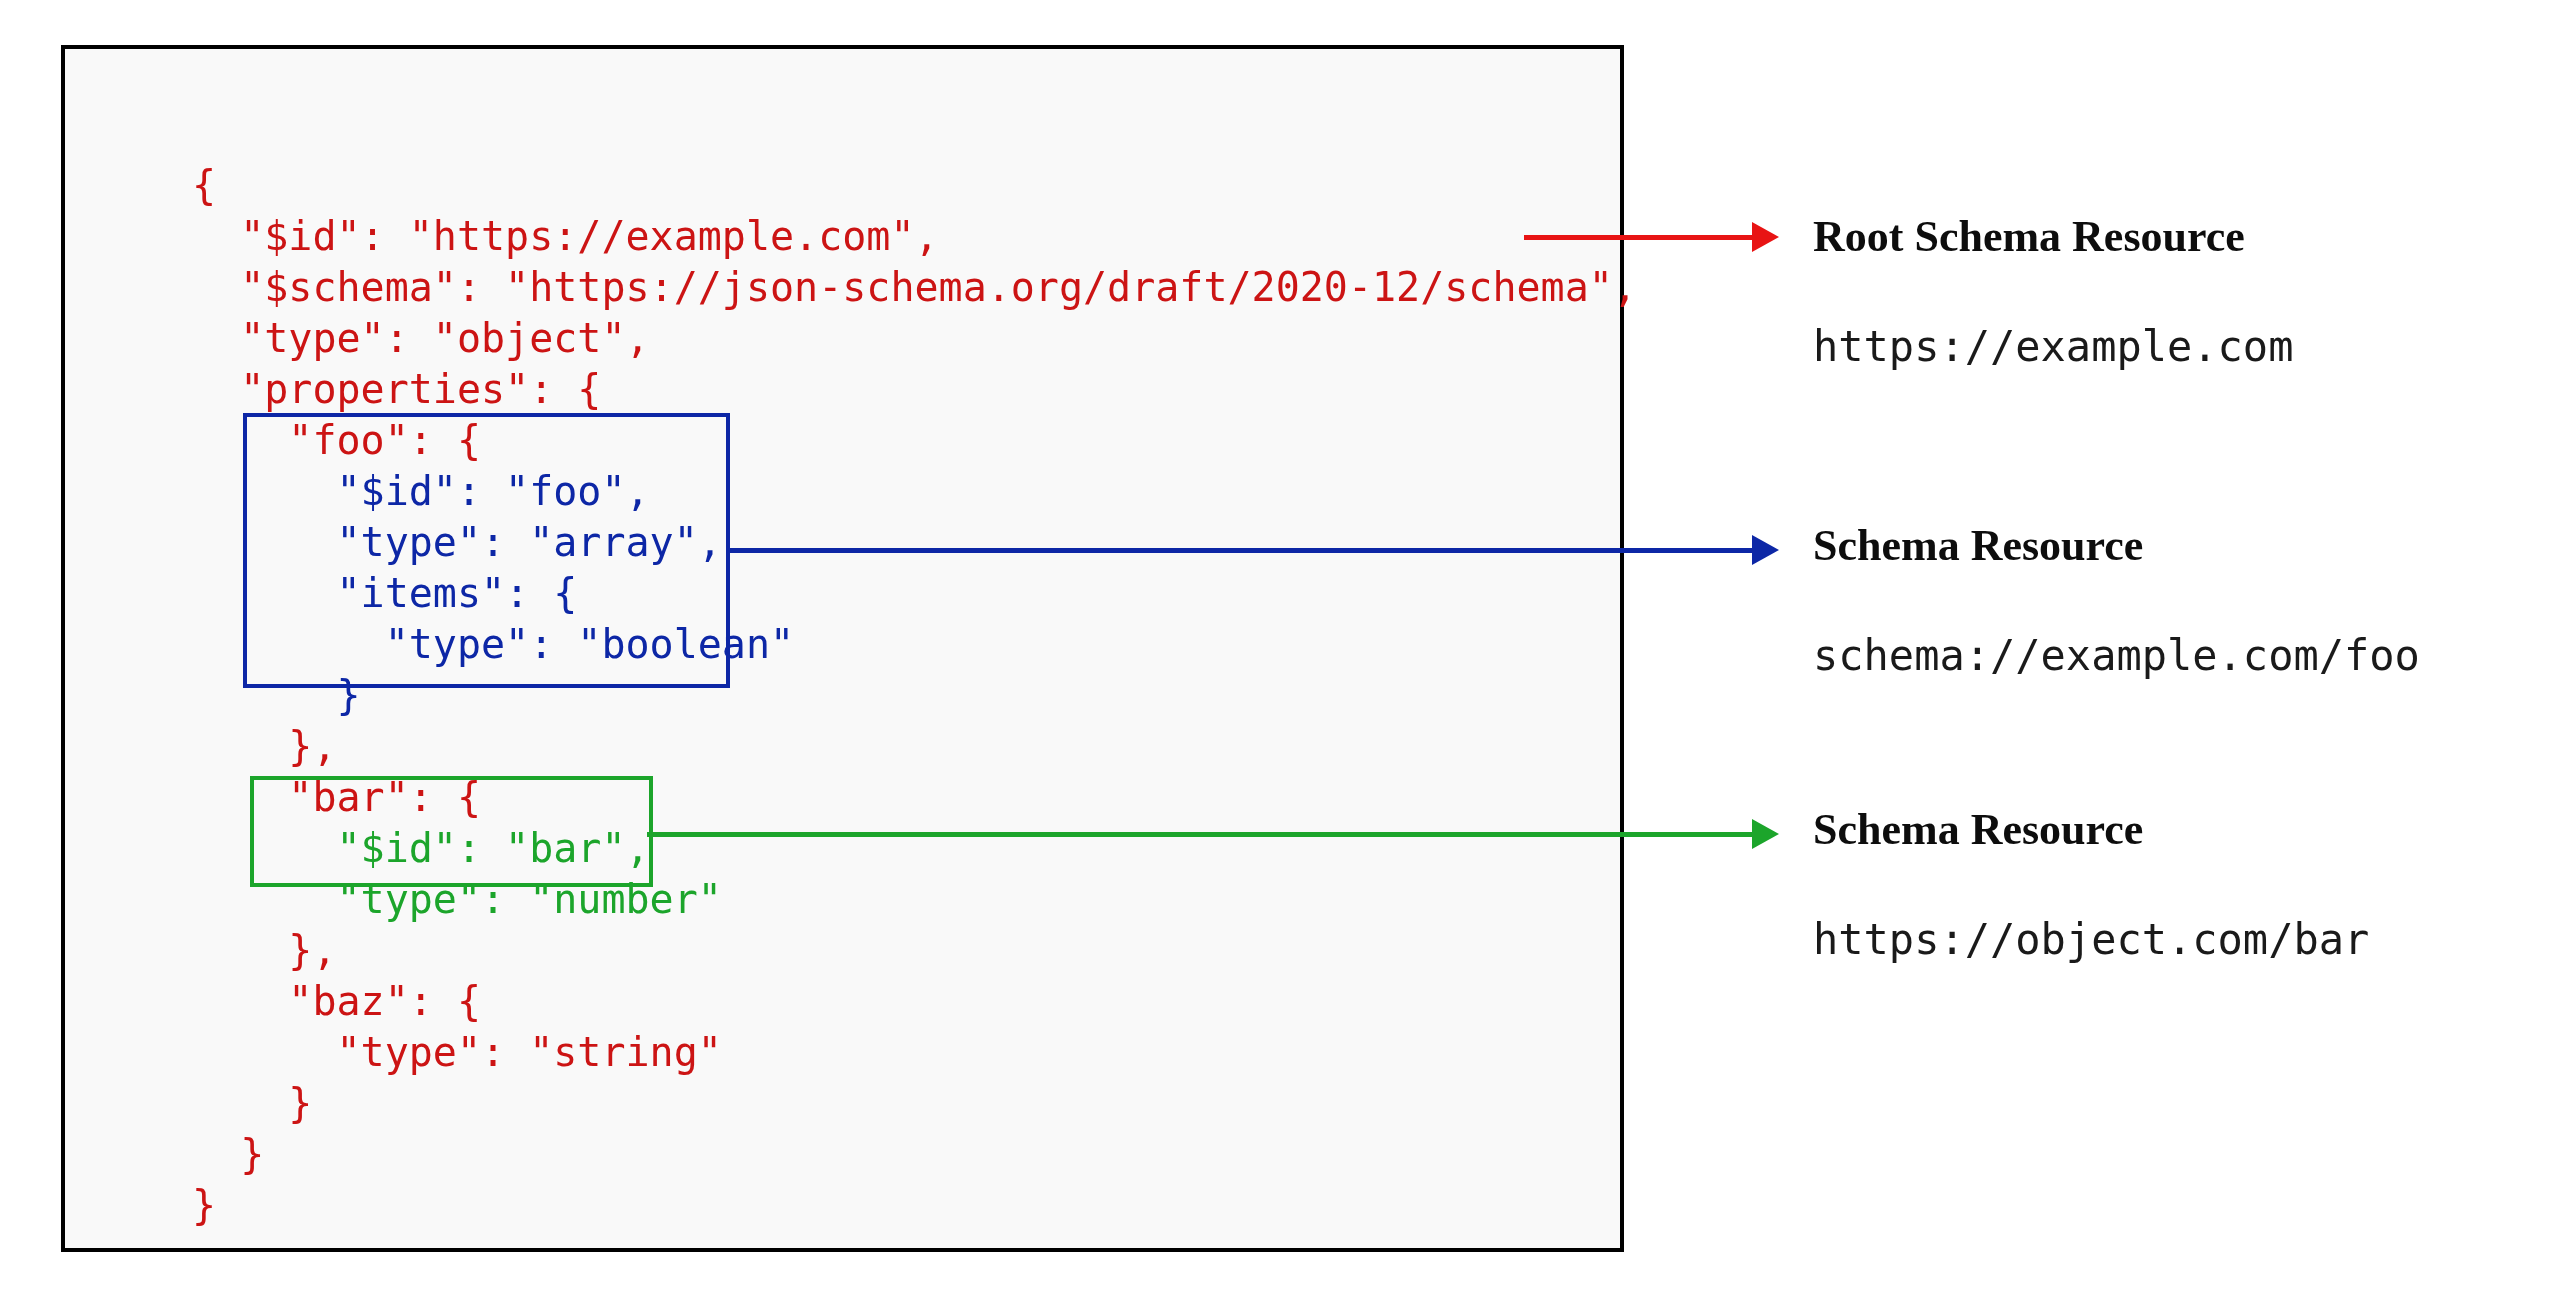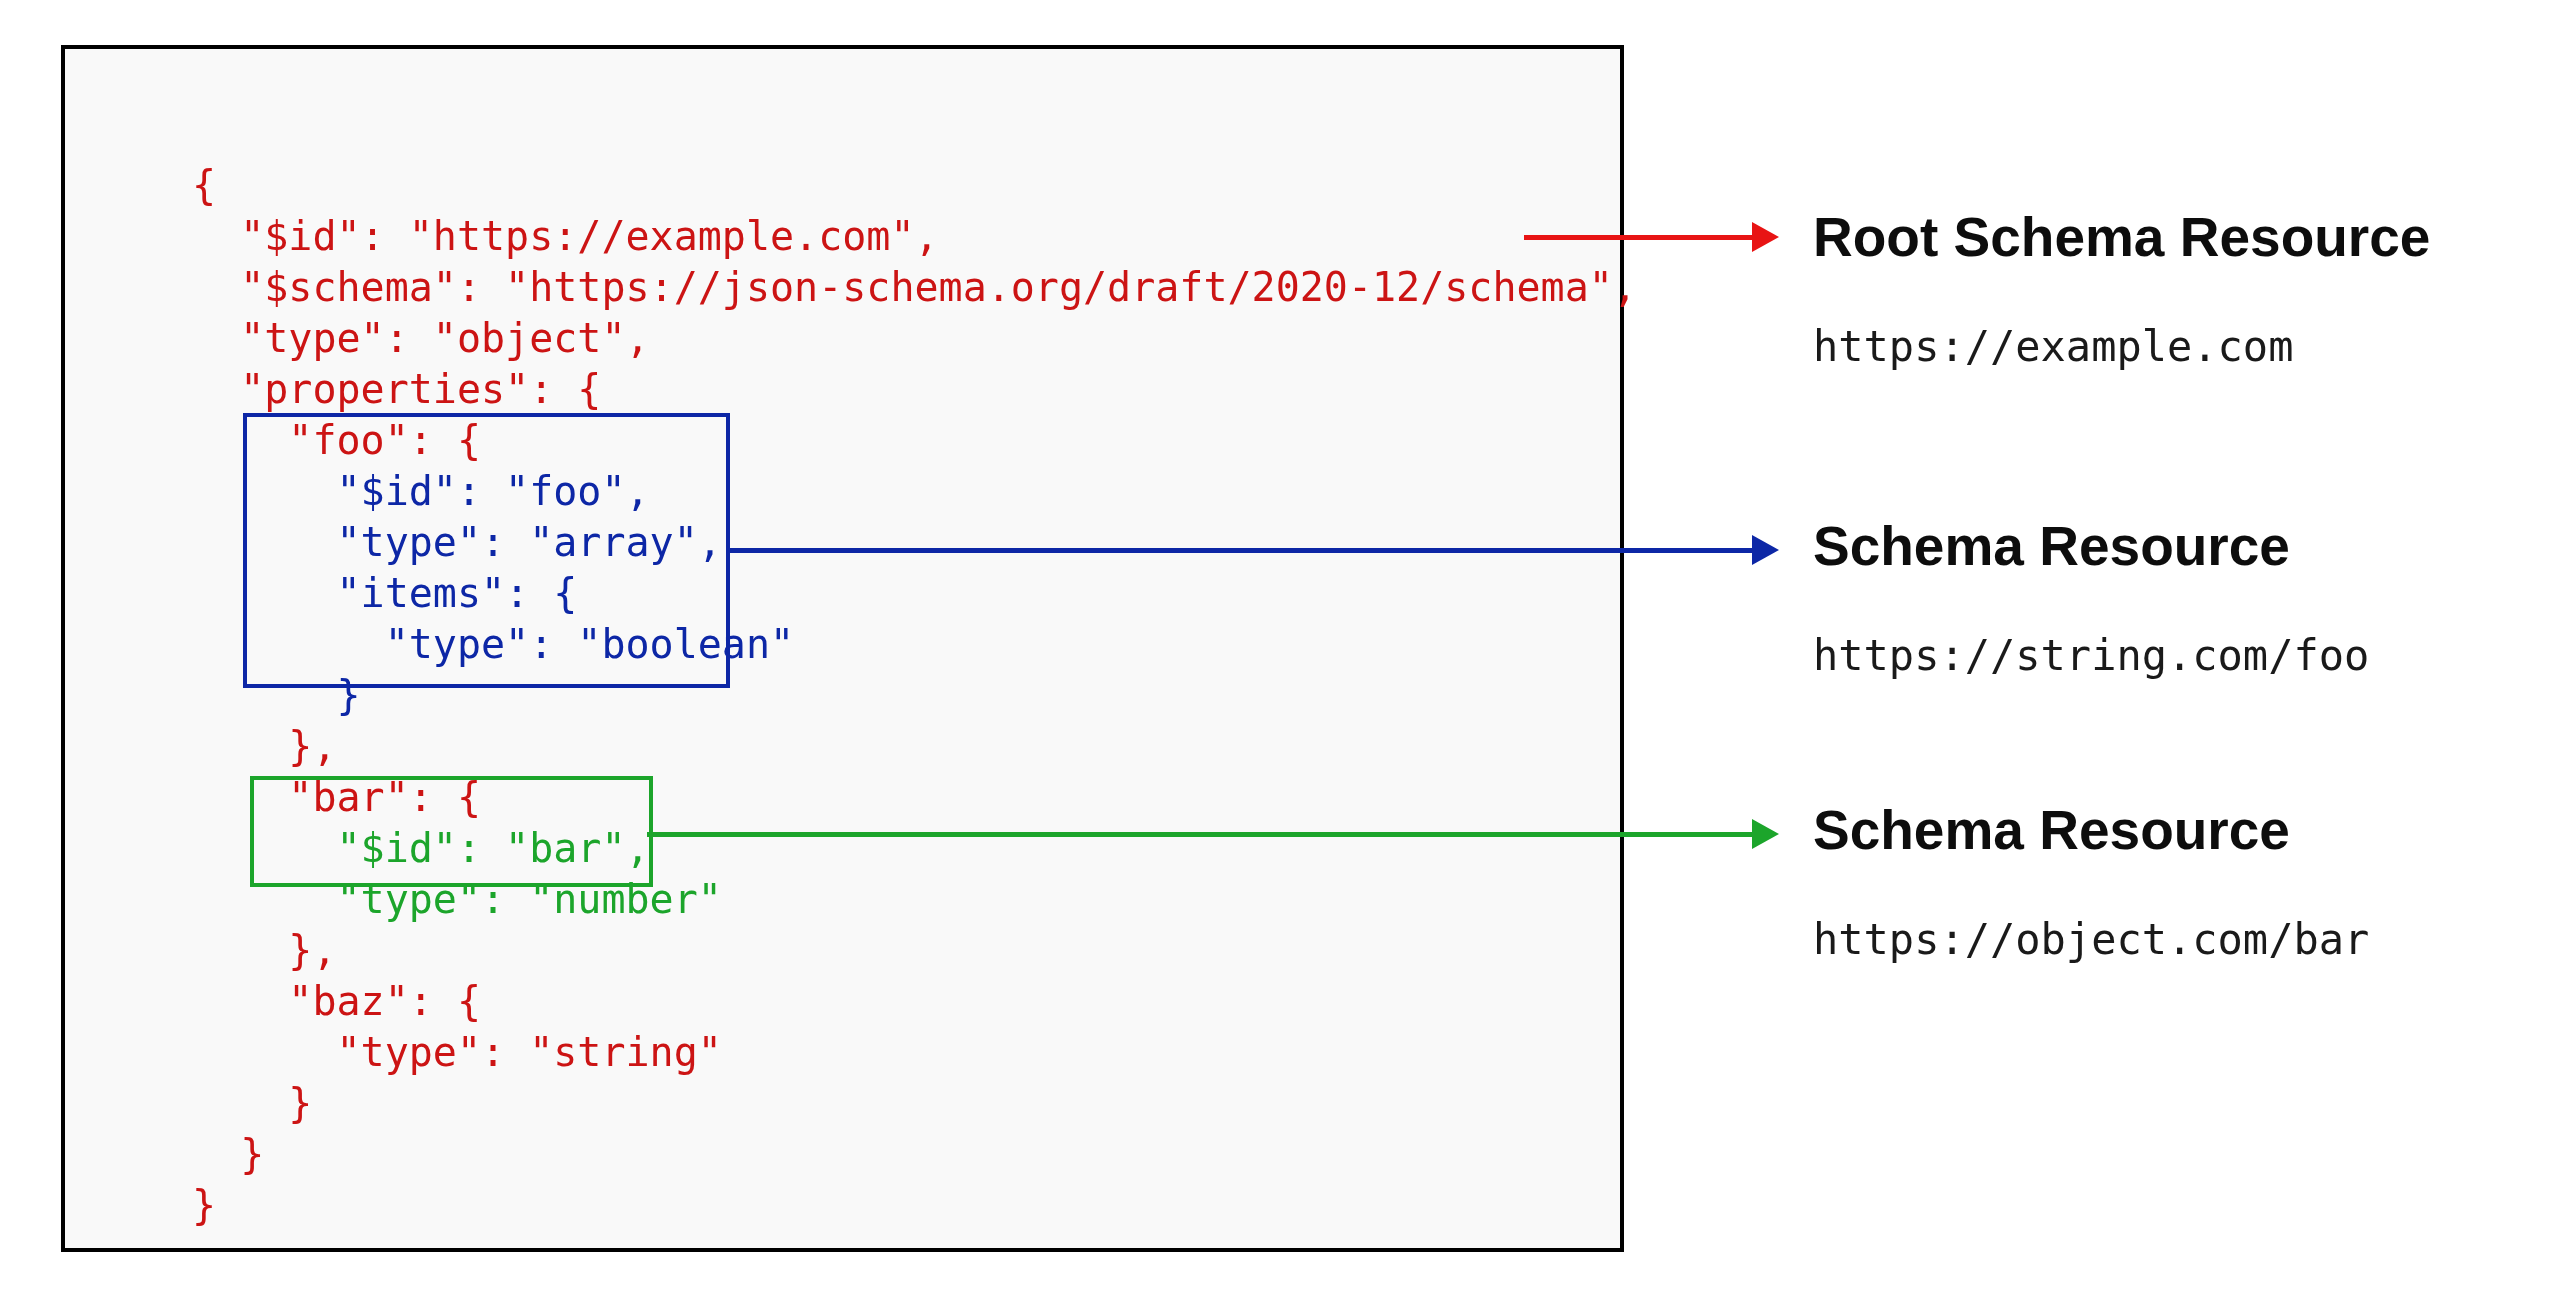--- a/index.html
+++ b/index.html
@@ -59,23 +59,23 @@
   .arrow-head.red   { left: 1752px; top: 222px;  border-left: 27px solid var(--arrow-red); }
   .arrow-head.blue  { left: 1752px; top: 535px;  border-left: 27px solid var(--hl-blue); }
   .arrow-head.green { left: 1752px; top: 819px; border-left: 27px solid var(--hl-green); }
 
   .annotation { position: absolute; left: 1813px; }
   .annotation.root { top: 207px; }
   .annotation.foo  { top: 516px; }
   .annotation.bar  { top: 800px; }
   .annotation .title {
     margin: 0;
-    font-family: Liberation Sans, sans-serif;
+    font-family: Liberation Serif, serif;
     font-weight: bold;
-    font-size: 55px;
+    font-size: 44px;
     line-height: 60px;
     color: var(--heading-black);
     white-space: nowrap;
   }
   .annotation .uri {
     margin-top: 52px;
     font-family: "DejaVu Sans Mono", monospace;
     font-size: 42px;
     line-height: 55px;
     color: var(--url-black);
@@ -103,21 +103,21 @@
   <div class="conn-line green"></div>
   <div class="arrow-head green"></div>
 
   <div class="annotation root">
     <h2 class="title">Root Schema Resource</h2>
     <div class="uri">https://example.com</div>
   </div>
 
   <div class="annotation foo">
     <h2 class="title">Schema Resource</h2>
-    <div class="uri">https://string.com/foo</div>
+    <div class="uri">schema://example.com/foo</div>
   </div>
 
   <div class="annotation bar">
     <h2 class="title">Schema Resource</h2>
     <div class="uri">https://object.com/bar</div>
   </div>
 
 </div>
 
 

